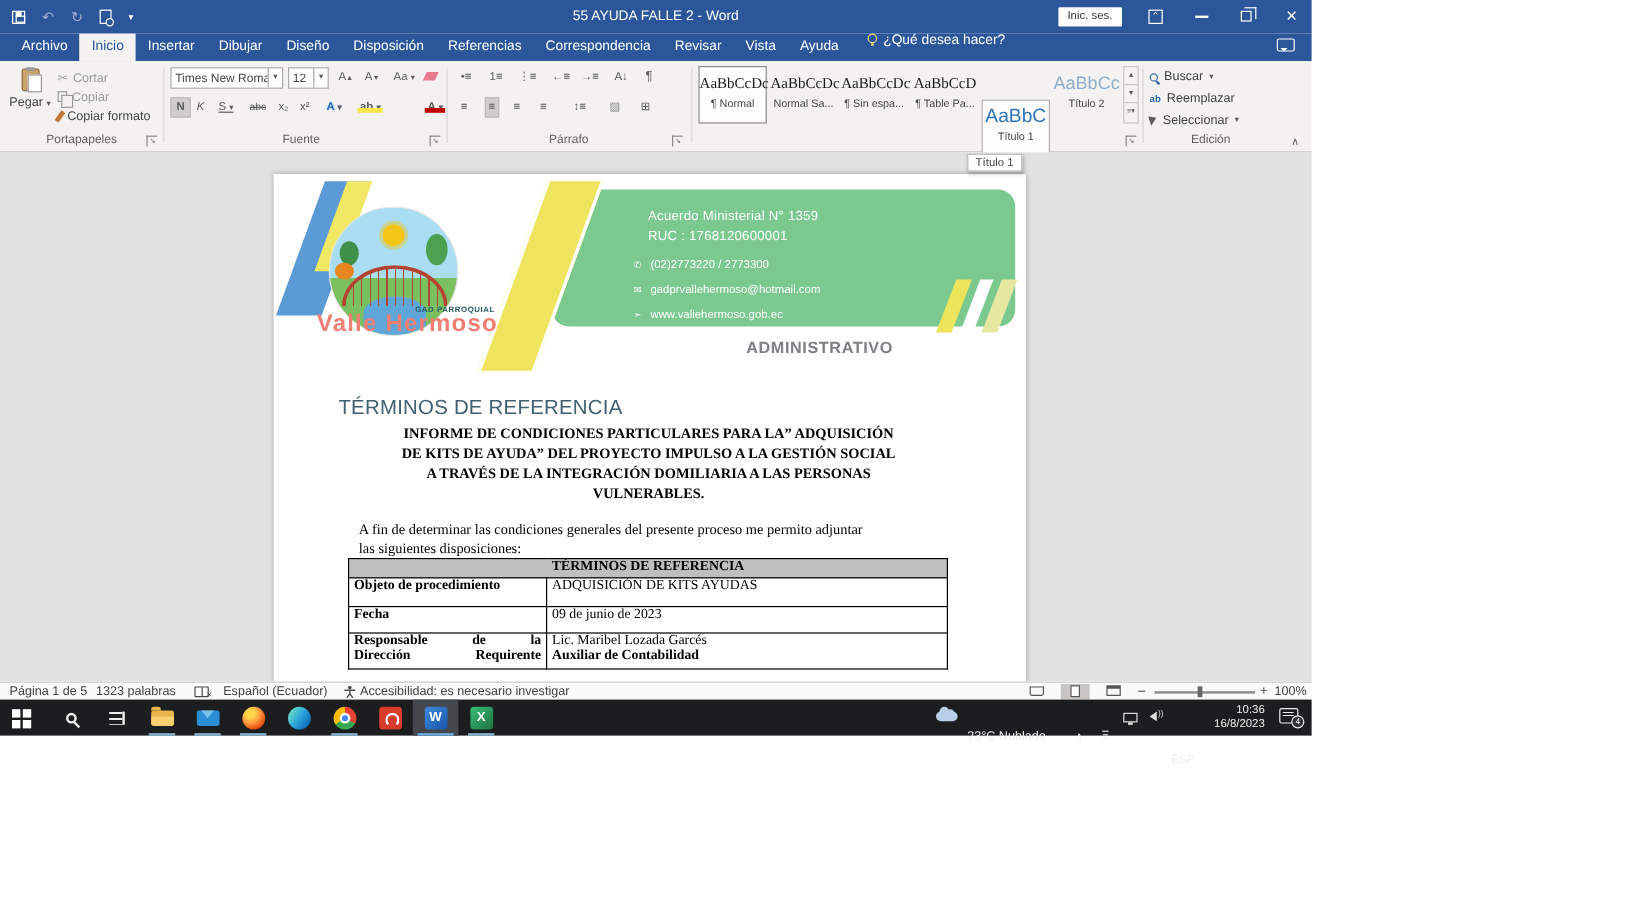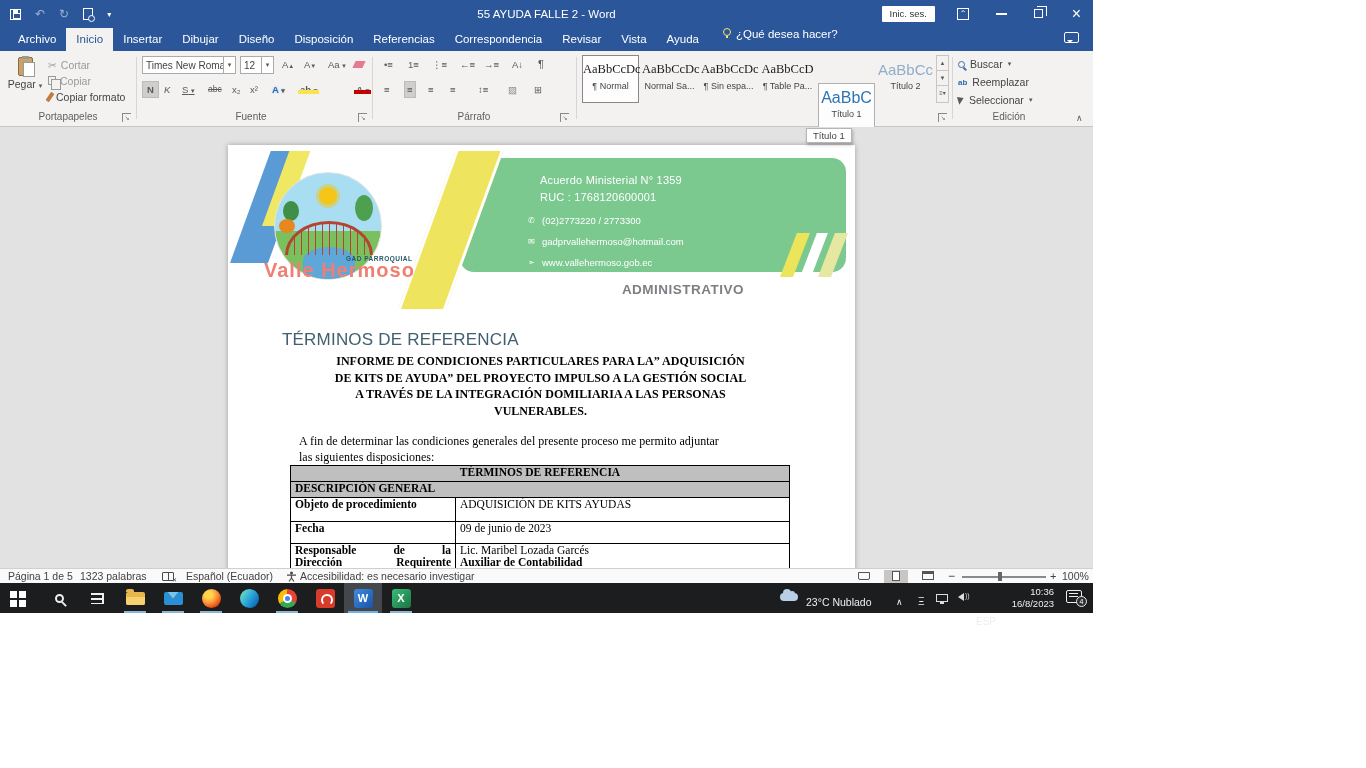--- a/index.html
+++ b/index.html
@@ -159,21 +159,21 @@
   .chrome::before{content:"";position:absolute;left:5px;top:5px;width:9px;height:9px;border-radius:50%;background:#fff;}
   .chrome::after{content:"";position:absolute;left:7px;top:7px;width:5px;height:5px;border-radius:50%;background:#4285f4;}
   .pdfapp{width:19px;height:19px;border-radius:3px;background:#d83b2a;position:relative;}
   .pdfapp::before{content:"";position:absolute;left:5px;top:5px;width:8px;height:8px;border:2px solid #fff;border-radius:50%;border-bottom-color:transparent;}
   .wordapp{width:19px;height:19px;border-radius:3px;background:linear-gradient(135deg,#3f8ce0,#1854a8);color:#fff;font-size:11px;font-weight:bold;text-align:center;line-height:19px;}
   .excelapp{width:19px;height:19px;border-radius:3px;background:linear-gradient(135deg,#35bd74,#1e7145);color:#fff;font-size:11px;font-weight:bold;text-align:center;line-height:19px;}
   .tray{position:absolute;top:0;height:30px;color:#eee;}
   .cloudico{position:absolute;left:0;top:10px;width:18px;height:8px;background:#b9cfe8;border-radius:6px;}
   .cloudico::before{content:"";position:absolute;left:3px;top:-4px;width:8px;height:8px;border-radius:50%;background:#b9cfe8;}
   .cloudico::after{content:"";position:absolute;left:9px;top:-2px;width:6px;height:6px;border-radius:50%;background:#b9cfe8;}
-  .trtxt{position:absolute;top:4px;line-height:30px;font-size:10.5px;color:#eee;white-space:nowrap;}
+  .trtxt{position:absolute;top:16px;line-height:30px;font-size:10.5px;color:#eee;white-space:nowrap;}
   .netico{position:absolute;width:12px;height:8px;border:1px solid #ddd;top:11px;}
   .netico::after{content:"";position:absolute;left:3px;bottom:-3px;width:4px;height:2px;background:#ddd;}
   .volico{position:absolute;top:10px;width:0;height:0;border-top:4px solid transparent;border-bottom:4px solid transparent;border-right:6px solid #ddd;}
   .volico::after{content:"))";position:absolute;left:7px;top:-5px;font-size:7px;color:#ddd;}
   .clockblk{position:absolute;top:3px;width:52px;text-align:right;font-size:9.5px;line-height:12px;color:#eee;}
   .notif{position:absolute;top:7px;width:16px;height:13px;border:1.5px solid #eee;border-radius:2px;}
   .notif::before{content:"";position:absolute;left:2px;top:2px;width:9px;height:6px;background:repeating-linear-gradient(to bottom,#eee 0 1px,transparent 1px 3px);}
   .badge{position:absolute;right:-6px;bottom:-5px;width:11px;height:11px;border-radius:50%;background:#2f3136;border:1px solid #eee;color:#fff;font-size:7px;line-height:9px;text-align:center;}
 </style>
 </head>
@@ -382,23 +382,20 @@
         <div class="intro">
           <div>A fin de determinar las condiciones generales del presente proceso me permito adjuntar</div>
           <div>las siguientes disposiciones:</div>
         </div>
 
         <table class="dtable">
           <tbody>
               <tr class="trow-title">
             <td colspan="2">TÉRMINOS DE REFERENCIA</td>
           </tr>
-          <tr class="trow-sec">
-            <td colspan="2">DESCRIPCIÓN GENERAL</td>
-          </tr>
           <tr>
             <td class="c1" style="height:24px;">Objeto de procedimiento</td>
             <td>ADQUISICIÓN DE KITS AYUDAS</td>
           </tr>
           <tr>
             <td class="c1" style="height:22px;">Fecha</td>
             <td>09 de junio de 2023</td>
           </tr>
           <tr>
             <td class="c1" style="height:30px;">

